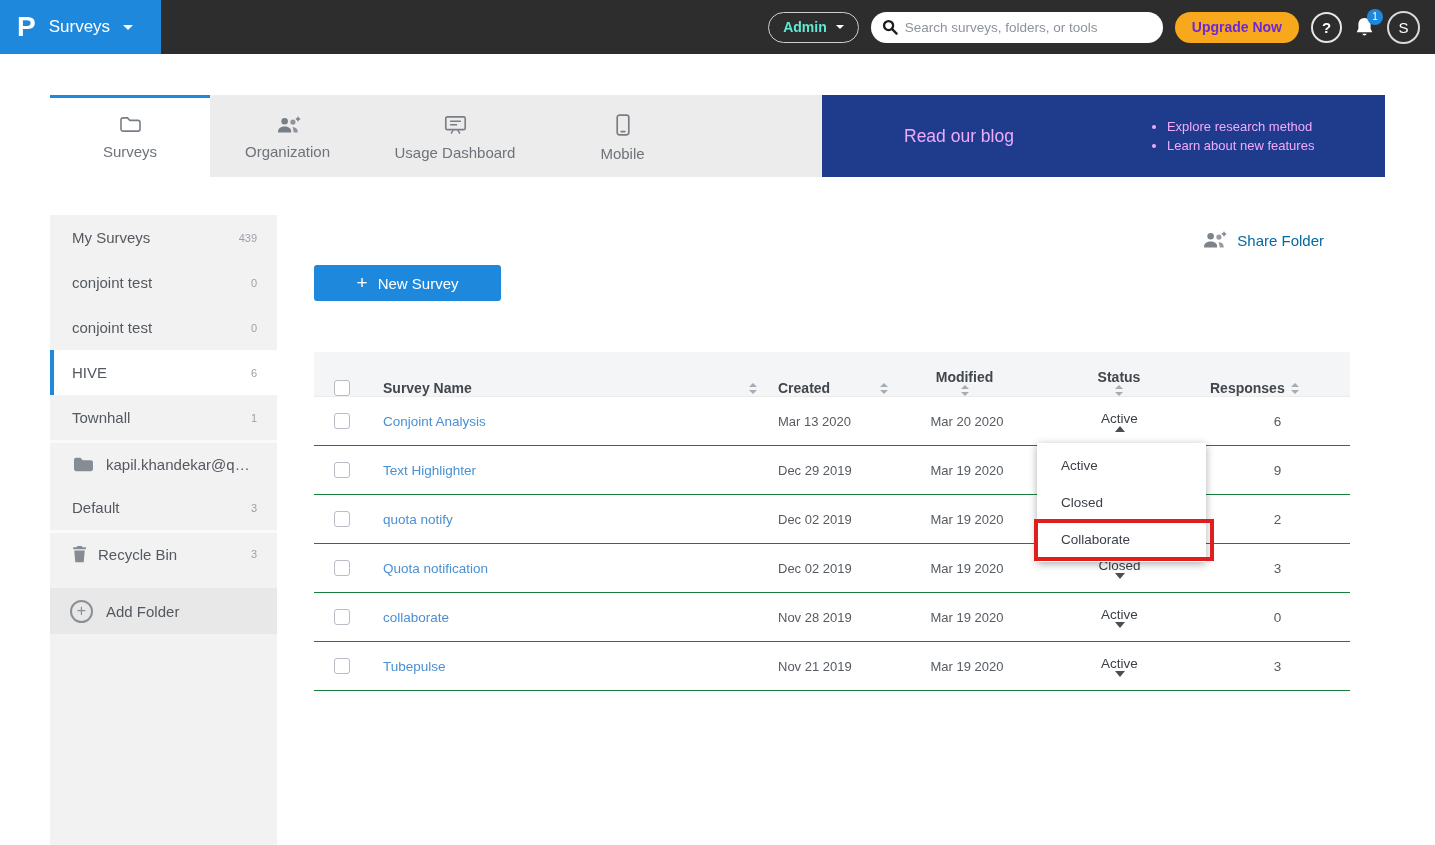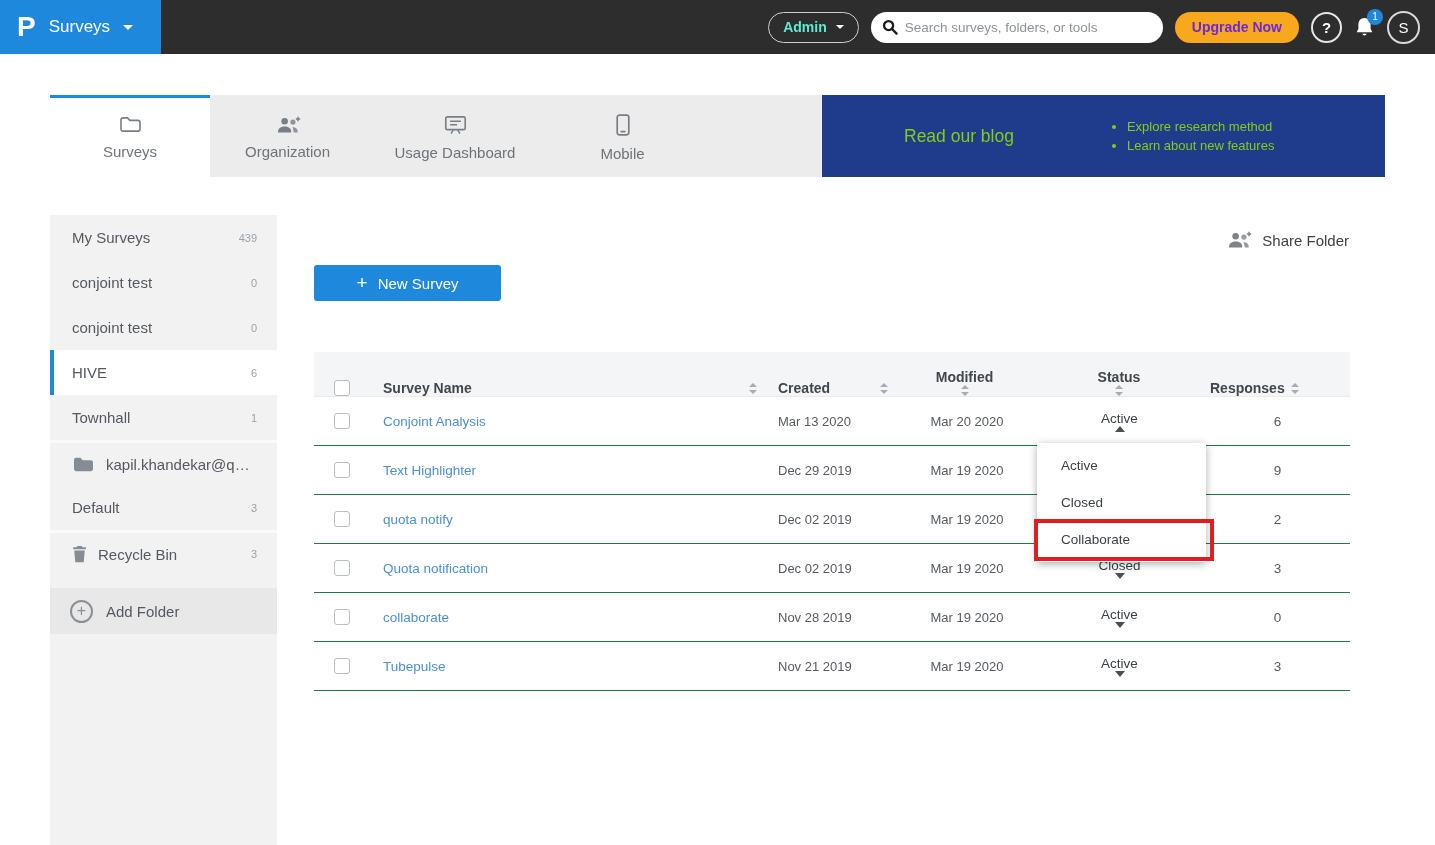--- a/index.html
+++ b/index.html
@@ -27,40 +27,40 @@
   .badge { position:absolute; top:-7px; right:-8px; min-width:16px; height:16px; border-radius:8px; background:#1e88dd; color:#fff; font-size:10px; display:flex; align-items:center; justify-content:center; padding:0 3px; }
   .avatar { width:33px; height:33px; border-radius:50%; border:2px solid #d9d9d9; color:#fff; font-size:15px; display:flex; align-items:center; justify-content:center; cursor:pointer; }
 
   
   .tabstrip { margin:41px 50px 0 50px; height:82px; display:flex; }
   .tabs { width:772px; background:#ececec; display:flex; }
   .tab { display:flex; flex-direction:column; align-items:center; justify-content:center; gap:9px; color:#6e737a; font-size:15px; cursor:pointer; border-top:3px solid transparent; }
   .tab .icon { color:#787e86; }
   .tab:nth-child(1){width:160px} .tab:nth-child(2){width:155px} .tab:nth-child(3){width:180px} .tab:nth-child(4){width:155px}
   .tab.active { background:#fff; border-top-color:#1e88dd; }
-  .banner { flex:1; background:#1f3c8c; display:flex; align-items:center; color:#84cc16; cursor:pointer; }
+  .banner { flex:1; background:#1f3c8c; display:flex; align-items:center; color:#f0abfc; cursor:pointer;gap:40px; }
   .banner-title { font-size:17.5px; margin-left:82px; white-space:nowrap; }
   .banner-bullets { margin-left:97px; font-size:13px; padding-left:16px; list-style:disc; }
   .banner-bullets li { margin:4px 0; }
 
   
   .content { display:flex; margin-top:38px; height:630px; }
   .sidebar { margin-left:50px; width:227px; background:#f2f2f3; flex-shrink:0; }
   .side-item { height:45px; display:flex; align-items:center; padding:0 20px 0 22px; font-size:15px; color:#54595f; cursor:pointer; }
   .side-item.active { background:#fff; border-left:4px solid #1e88dd; padding-left:18px; }
   .side-item.group-start { border-top:3px solid #fafafa; }
   .side-item .icon { color:#868c94; margin-right:11px; }
   .side-item .icon svg { fill:currentColor; stroke:none; }
   .side-label { overflow:hidden; text-overflow:ellipsis; white-space:nowrap; }
   .count { margin-left:auto; font-size:11px; color:#9ba1a9; padding-left:8px; }
   .add-folder { margin-top:13px; height:46px; background:#e8e8e9; display:flex; align-items:center; gap:13px; padding-left:20px; font-size:15px; color:#54595f; cursor:pointer; }
   .plus-circle { width:23px; height:23px; border-radius:50%; border:2px solid #8a9098; color:#8a9098; font-size:16px; display:flex; align-items:center; justify-content:center; line-height:1; flex-shrink:0; }
 
   .main { flex:1; margin-right:50px; position:relative; background:#fff; }
-  .share-folder { position:absolute; top:16px; right:36px; display:flex; align-items:center; gap:10px; font-size:15px; color:#404040; cursor:pointer;justify-content:flex-end; }
+  .share-folder { position:absolute; top:16px; right:61px; display:flex; align-items:center; gap:10px; font-size:15px; color:#0369a1; cursor:pointer;justify-content:flex-end; }
   .share-folder .icon { color:#7d838b; }
   .new-survey-btn { position:absolute; top:50px; left:37px; width:187px; height:36px; border:none; border-radius:3px; background:#1e88dd; color:#fff; font-size:15px; display:flex; align-items:center; justify-content:center; gap:10px; }
   .new-survey-btn .plus { font-size:19px; line-height:1; margin-top:-1px; }
 
   
   .survey-table { position:absolute; top:137px; left:37px; width:1036px; font-size:13.5px; }
   .t-header { display:flex; align-items:flex-end; height:45px; background:#f4f5f6; font-weight:bold; font-size:14px; color:#41464c; border-bottom:1px solid #ececec; }
   .t-row { display:flex; align-items:center; height:49px; border-bottom:1px solid #15803d; }
   .cell { display:flex; align-items:center; }
   .col-check { width:56px; justify-content:center; }

